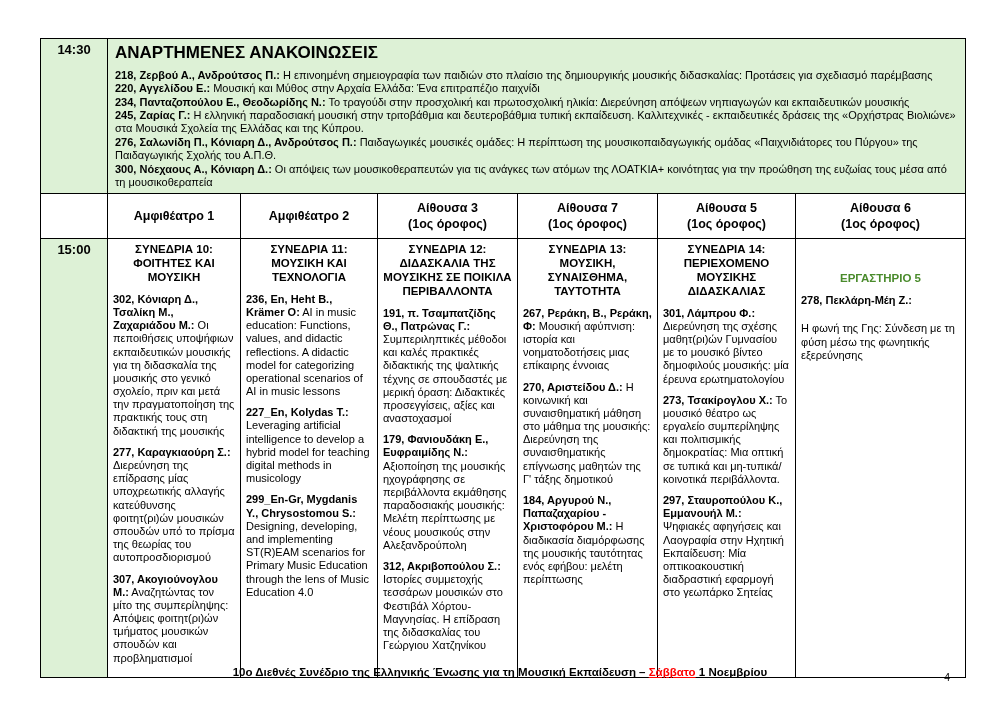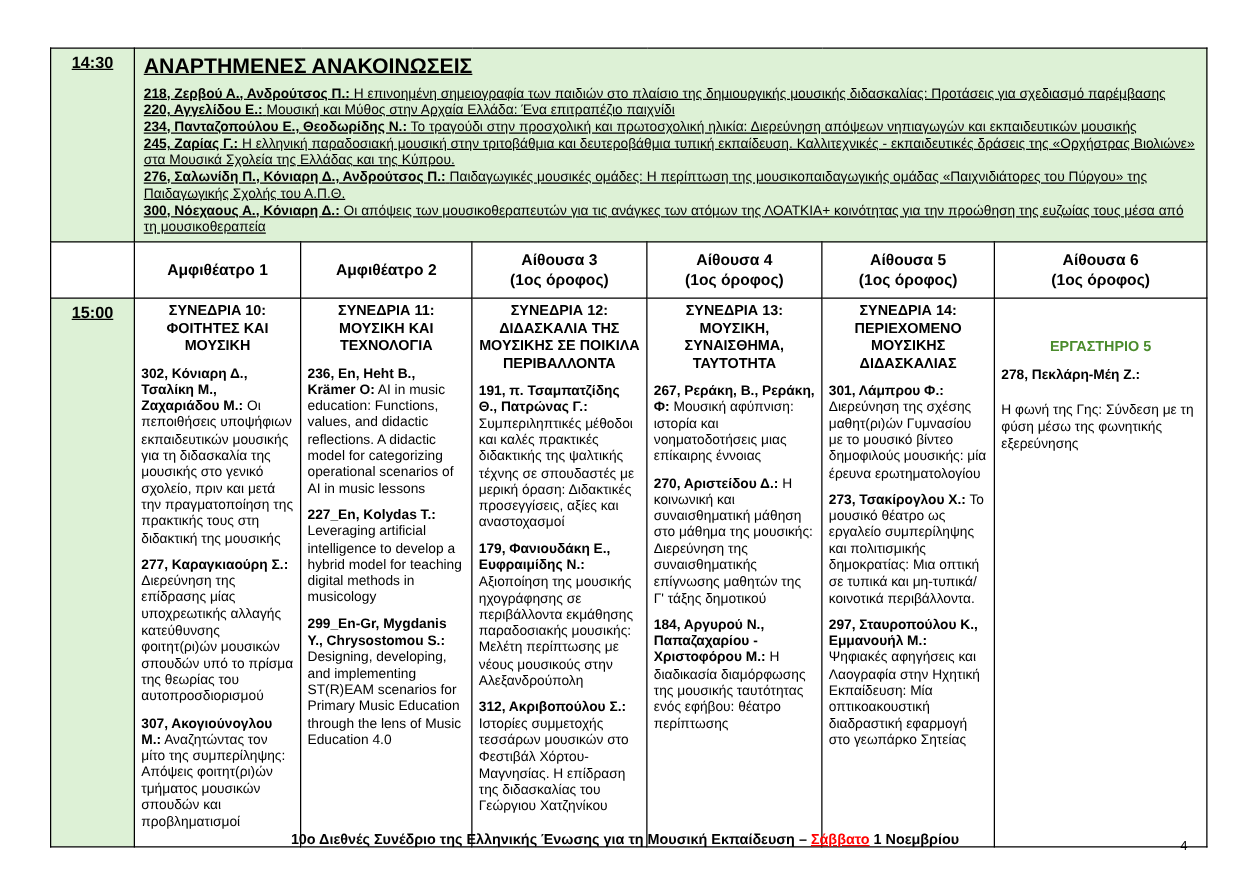--- a/index.html
+++ b/index.html
@@ -7,21 +7,21 @@
     width:1000px; height:707px; background:#ffffff; color:#000;
     font-family:"Liberation Sans","DejaVu Sans",sans-serif;
   }
   .sheet { position:relative; width:1000px; height:707px; background:#fff; overflow:hidden; }
 
   table.schedule {
     position:absolute; left:40px; top:38px; width:925px;
     border-collapse:collapse; table-layout:fixed;
   }
   td { border:1.6px solid #000; vertical-align:top; padding:2px 5px; background:#fff; }
-  .green { background:var(--row_green,#ddf1d6);text-decoration:underline; }
+  .green { background:var(--row_green,#ddf1d6); }
 
   .time-cell { font-weight:bold; font-size:13px; text-align:center; padding-top:3px; }
 
   .announce-cell { font-size:11px; line-height:1.22; padding:3px 7px 4px; }
   .announce-title { font-weight:bold; font-size:17px; margin:1px 0 5px; }
   .announce-cell p.paper { margin:0; }
 
   .head-row td {
     text-align:center; vertical-align:middle; font-weight:bold;
     font-size:12.5px; line-height:1.3; padding:3px 2px; height:38px;
@@ -77,21 +77,21 @@
           </td>
       <td>
             <div>Αμφιθέατρο 2</div>
             <div></div>
           </td>
       <td>
             <div>Αίθουσα 3</div>
             <div>(1ος όροφος)</div>
           </td>
       <td>
-            <div>Αίθουσα 4</div>
+            <div>Αίθουσα 7</div>
             <div>(1ος όροφος)</div>
           </td>
       <td>
             <div>Αίθουσα 5</div>
             <div>(1ος όροφος)</div>
           </td>
       <td>
             <div>Αίθουσα 6</div>
             <div>(1ος όροφος)</div>
           </td>
@@ -118,21 +118,21 @@
         <p class="sess-title">ΣΥΝΕΔΡΙΑ 12: ΔΙΔΑΣΚΑΛΙΑ ΤΗΣ ΜΟΥΣΙΚΗΣ ΣΕ ΠΟΙΚΙΛΑ ΠΕΡΙΒΑΛΛΟΝΤΑ</p>
         <p class="paper"><b>191, π. Τσαμπατζίδης Θ., Πατρώνας Γ.:</b> <span>Συμπεριληπτικές μέθοδοι και καλές πρακτικές διδακτικής της ψαλτικής τέχνης σε σπουδαστές με μερική όραση: Διδακτικές προσεγγίσεις, αξίες και αναστοχασμοί</span></p>
         <p class="paper"><b>179, Φανιουδάκη Ε., Ευφραιμίδης Ν.:</b> <span>Αξιοποίηση της μουσικής ηχογράφησης σε περιβάλλοντα εκμάθησης παραδοσιακής μουσικής: Μελέτη περίπτωσης με νέους μουσικούς στην Αλεξανδρούπολη</span></p>
         <p class="paper"><b>312, Ακριβοπούλου Σ.:</b> <span>Ιστορίες συμμετοχής τεσσάρων μουσικών στο Φεστιβάλ Χόρτου-Μαγνησίας. Η επίδραση της διδασκαλίας του Γεώργιου Χατζηνίκου</span></p>
       </td>
 
       <td class="sess-cell">
         <p class="sess-title">ΣΥΝΕΔΡΙΑ 13: ΜΟΥΣΙΚΗ, ΣΥΝΑΙΣΘΗΜΑ, ΤΑΥΤΟΤΗΤΑ</p>
         <p class="paper"><b>267, Ρεράκη, Β., Ρεράκη, Φ:</b> <span>Μουσική αφύπνιση: ιστορία και νοηματοδοτήσεις μιας επίκαιρης έννοιας</span></p>
         <p class="paper"><b>270, Αριστείδου Δ.:</b> <span>Η κοινωνική και συναισθηματική μάθηση στο μάθημα της μουσικής: Διερεύνηση της συναισθηματικής επίγνωσης μαθητών της Γ' τάξης δημοτικού</span></p>
-        <p class="paper"><b>184, Αργυρού Ν., Παπαζαχαρίου - Χριστοφόρου Μ.:</b> <span>Η διαδικασία διαμόρφωσης της μουσικής ταυτότητας ενός εφήβου: θέατρο περίπτωσης</span></p>
+        <p class="paper"><b>184, Αργυρού Ν., Παπαζαχαρίου - Χριστοφόρου Μ.:</b> <span>Η διαδικασία διαμόρφωσης της μουσικής ταυτότητας ενός εφήβου: μελέτη περίπτωσης</span></p>
       </td>
 
       <td class="sess-cell">
         <p class="sess-title">ΣΥΝΕΔΡΙΑ 14: ΠΕΡΙΕΧΟΜΕΝΟ ΜΟΥΣΙΚΗΣ ΔΙΔΑΣΚΑΛΙΑΣ</p>
         <p class="paper"><b>301, Λάμπρου Φ.:</b> <span>Διερεύνηση της σχέσης μαθητ(ρι)ών Γυμνασίου με το μουσικό βίντεο δημοφιλούς μουσικής: μία έρευνα ερωτηματολογίου</span></p>
         <p class="paper"><b>273, Τσακίρογλου Χ.:</b> <span>Το μουσικό θέατρο ως εργαλείο συμπερίληψης και πολιτισμικής δημοκρατίας: Μια οπτική σε τυπικά και μη-τυπικά/κοινοτικά περιβάλλοντα.</span></p>
         <p class="paper"><b>297, Σταυροπούλου Κ., Εμμανουήλ Μ.:</b> <span>Ψηφιακές αφηγήσεις και Λαογραφία στην Ηχητική Εκπαίδευση: Μία οπτικοακουστική διαδραστική εφαρμογή στο γεωπάρκο Σητείας</span></p>
       </td>
 
       <td class="sess-cell">

